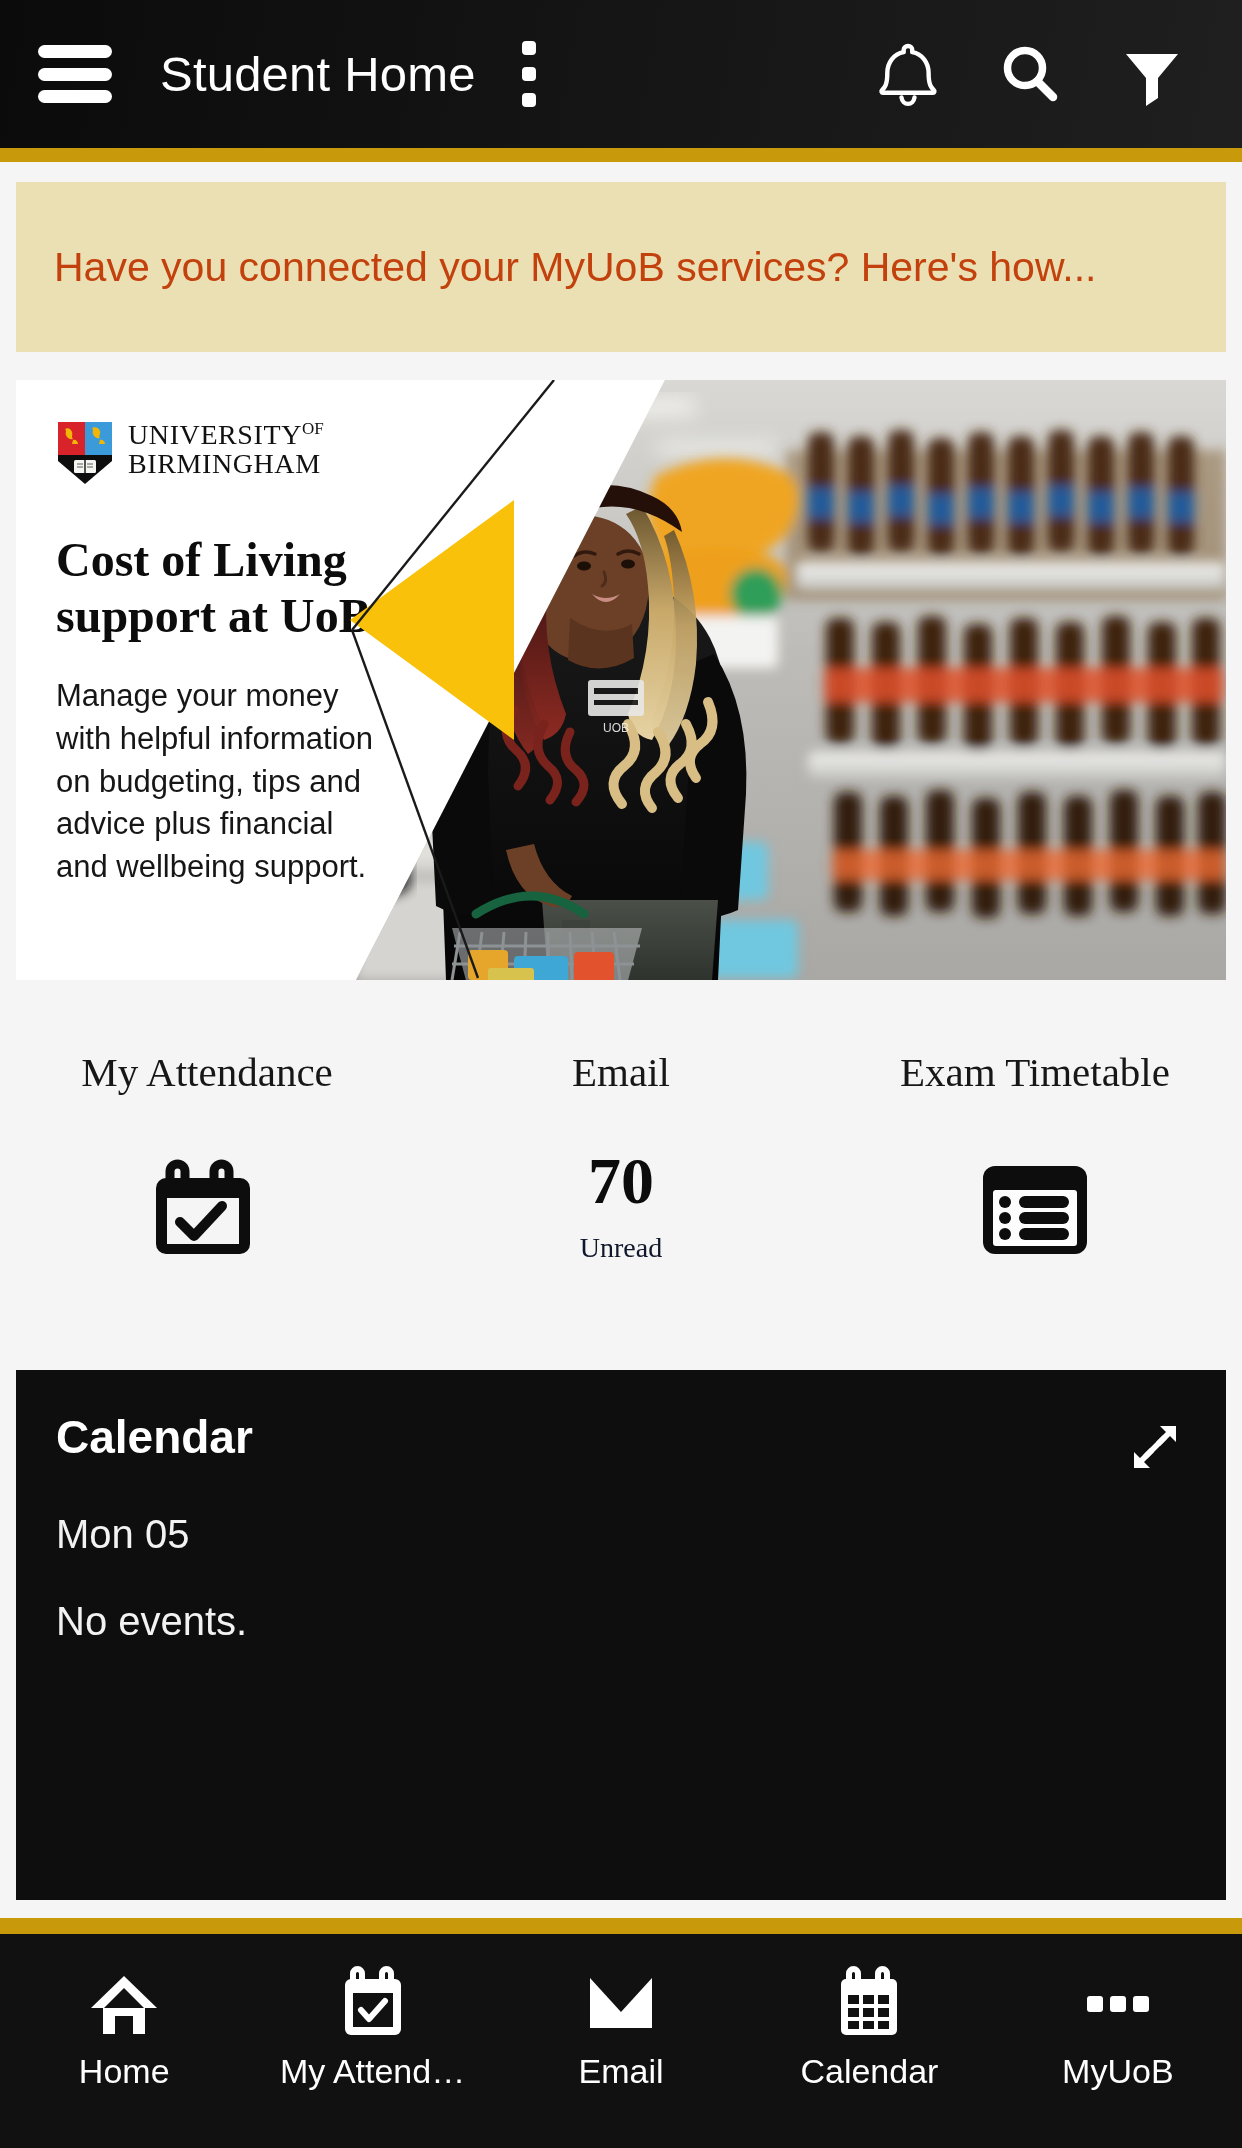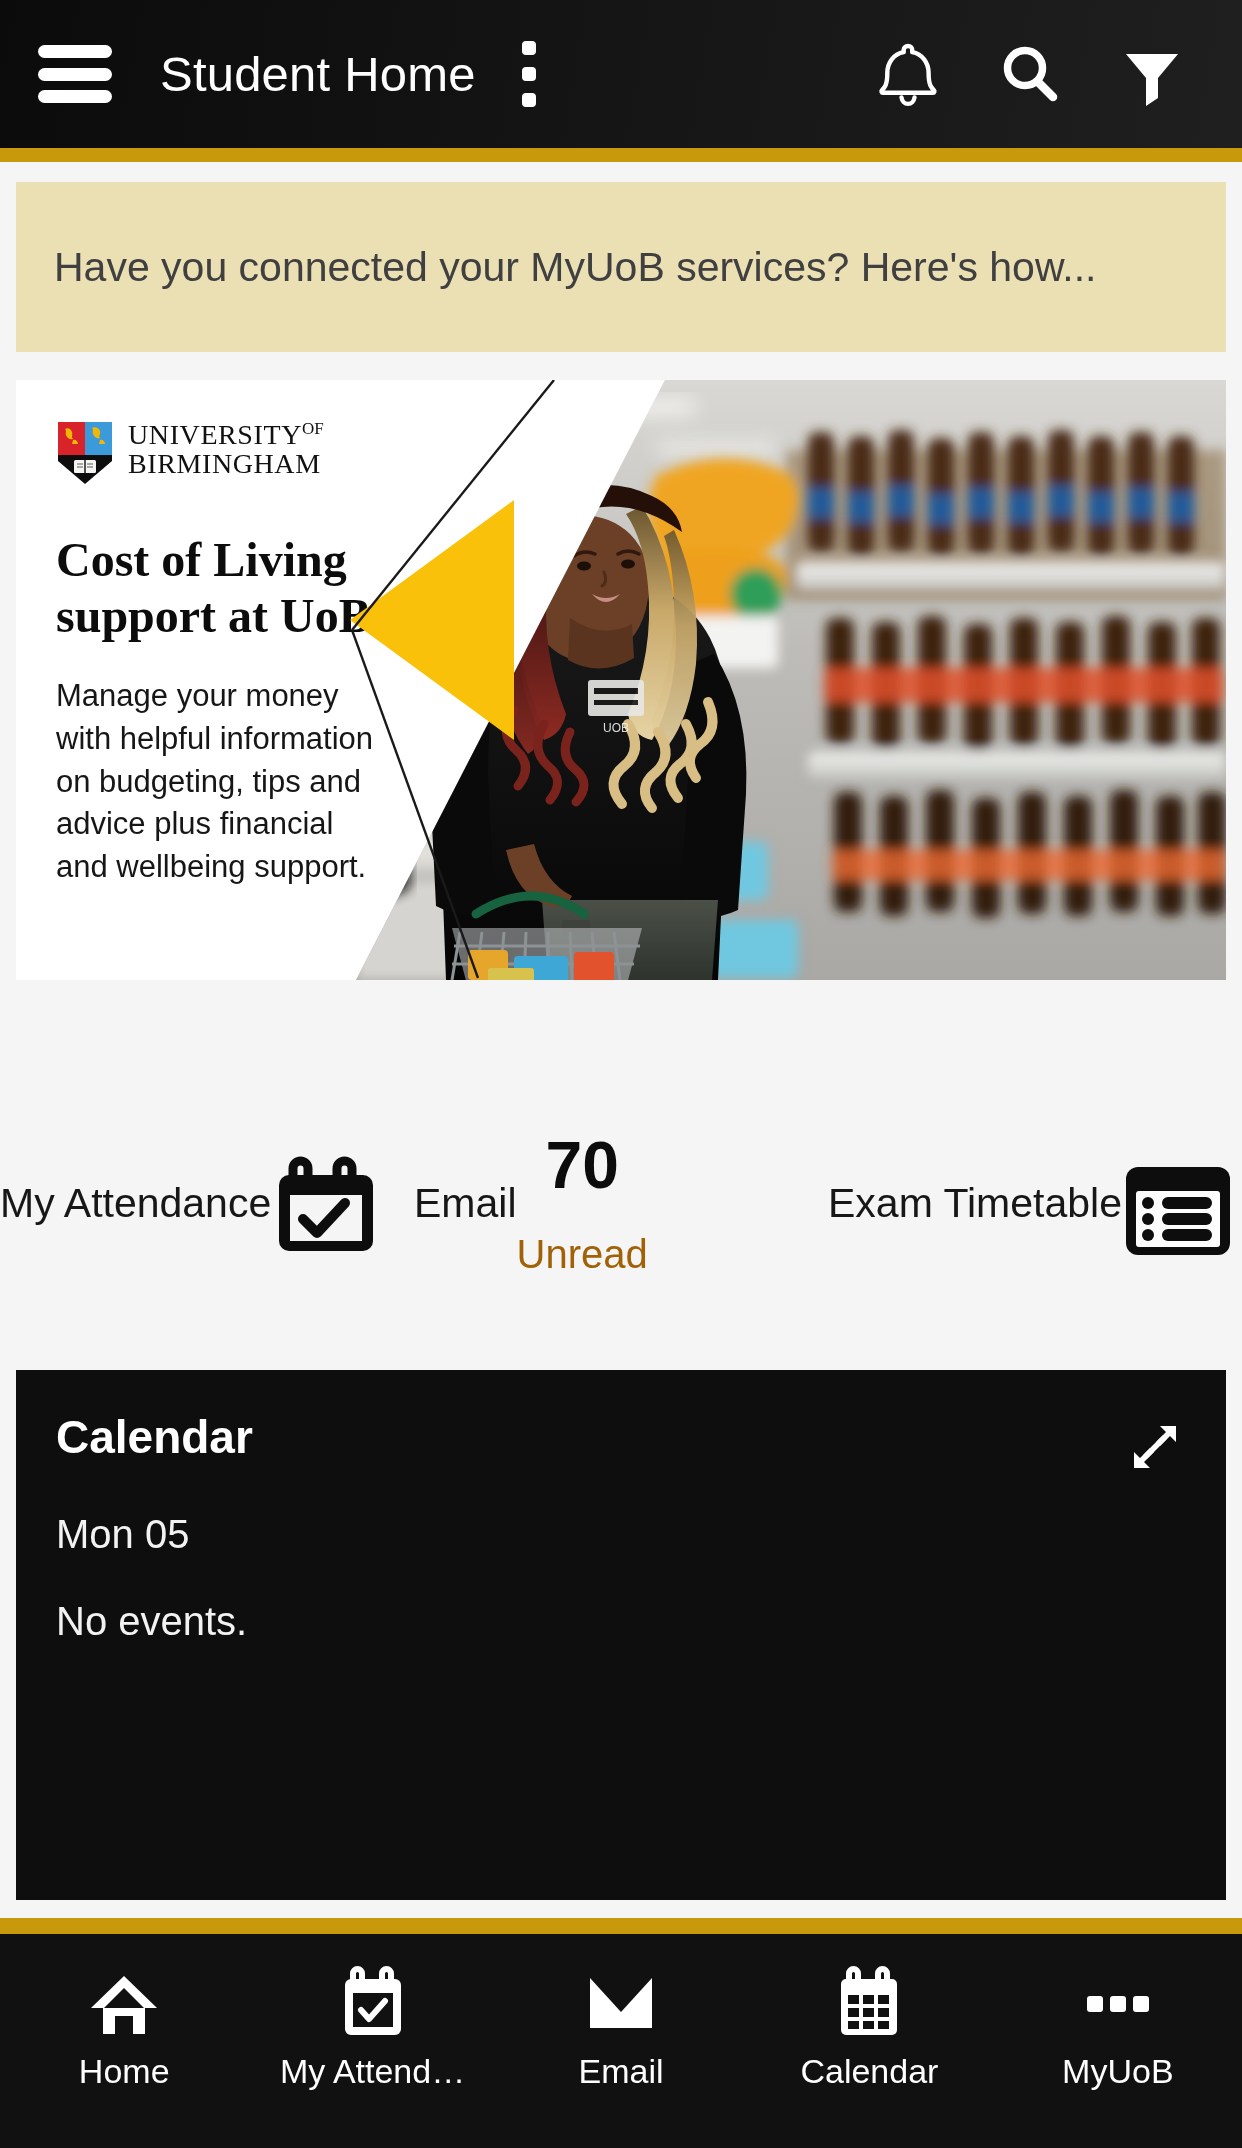--- a/index.html
+++ b/index.html
@@ -35,21 +35,21 @@
 
   
   .page{ position:absolute; top:162px; left:0; width:1242px; height:1756px; background:#f5f5f5; }
 
   
   .announce{
     position:absolute; left:16px; top:20px; width:1210px; height:170px;
     background:#ebdfb4; display:flex; align-items:center; padding:0 38px;
     cursor:pointer;
   }
-  .announce-text{ font-size:41px; color:#404040; }
+  .announce-text{ font-size:41px; color:#c2410c; }
 
   
   .promo{
     position:absolute; left:16px; top:218px; width:1210px; height:600px;
     background:#fff; overflow:hidden; cursor:pointer;
   }
   .promo-left{ position:absolute; left:0; top:0; width:560px; height:600px; z-index:3; }
   .crest-row{ position:absolute; left:40px; top:40px; display:flex; align-items:flex-start; gap:14px; }
   .crest{ width:58px; height:66px; position:relative; }
   .uni-name{ display:flex; flex-direction:column; line-height:1.02; }
@@ -74,25 +74,25 @@
     clip-path:polygon(35.5% 0%, 100% 0%, 100% 100%, 0% 100%);
     overflow:hidden;
   }
   .photo svg{ display:block; width:870px; height:600px; }
 
   
   .tiles{
     position:absolute; left:0; top:836px; width:1242px; height:360px;
     background:#f5f5f5; display:flex;
   }
-  .tile{ flex:1; display:flex; flex-direction:row; align-items:center; cursor:pointer; }
+  .tile{ flex:1; display:flex; flex-direction:column; align-items:center; cursor:pointer;font-family:Liberation Serif, serif; }
   .tile-label{ font-size:41px; color:#171717; margin-top:50px; white-space:nowrap; }
   .tile-art{ margin-top:52px; display:flex; flex-direction:column; align-items:center; }
   .tile-count{ font-size:66px; font-weight:bold; color:#0c0c0c; line-height:1; }
-  .tile-sub{ font-size:40px; color:#a16207; margin-top:34px; }
+  .tile-sub{ font-size:28px; color:#0f172a; margin-top:18px; }
 
   
   .calcard{
     position:absolute; left:16px; top:1208px; width:1210px; height:530px;
     background:#0e0e0e; padding:40px 40px 0 40px; cursor:pointer;
   }
   .cal-title{ font-size:46px; font-weight:bold; color:#fff; }
   .cal-expand{ position:absolute; right:42px; top:48px; cursor:pointer; }
   .cal-date{ font-size:40px; color:#f2f2f2; margin-top:48px; }
   .cal-empty{ font-size:40px; color:#f2f2f2; margin-top:42px; }

